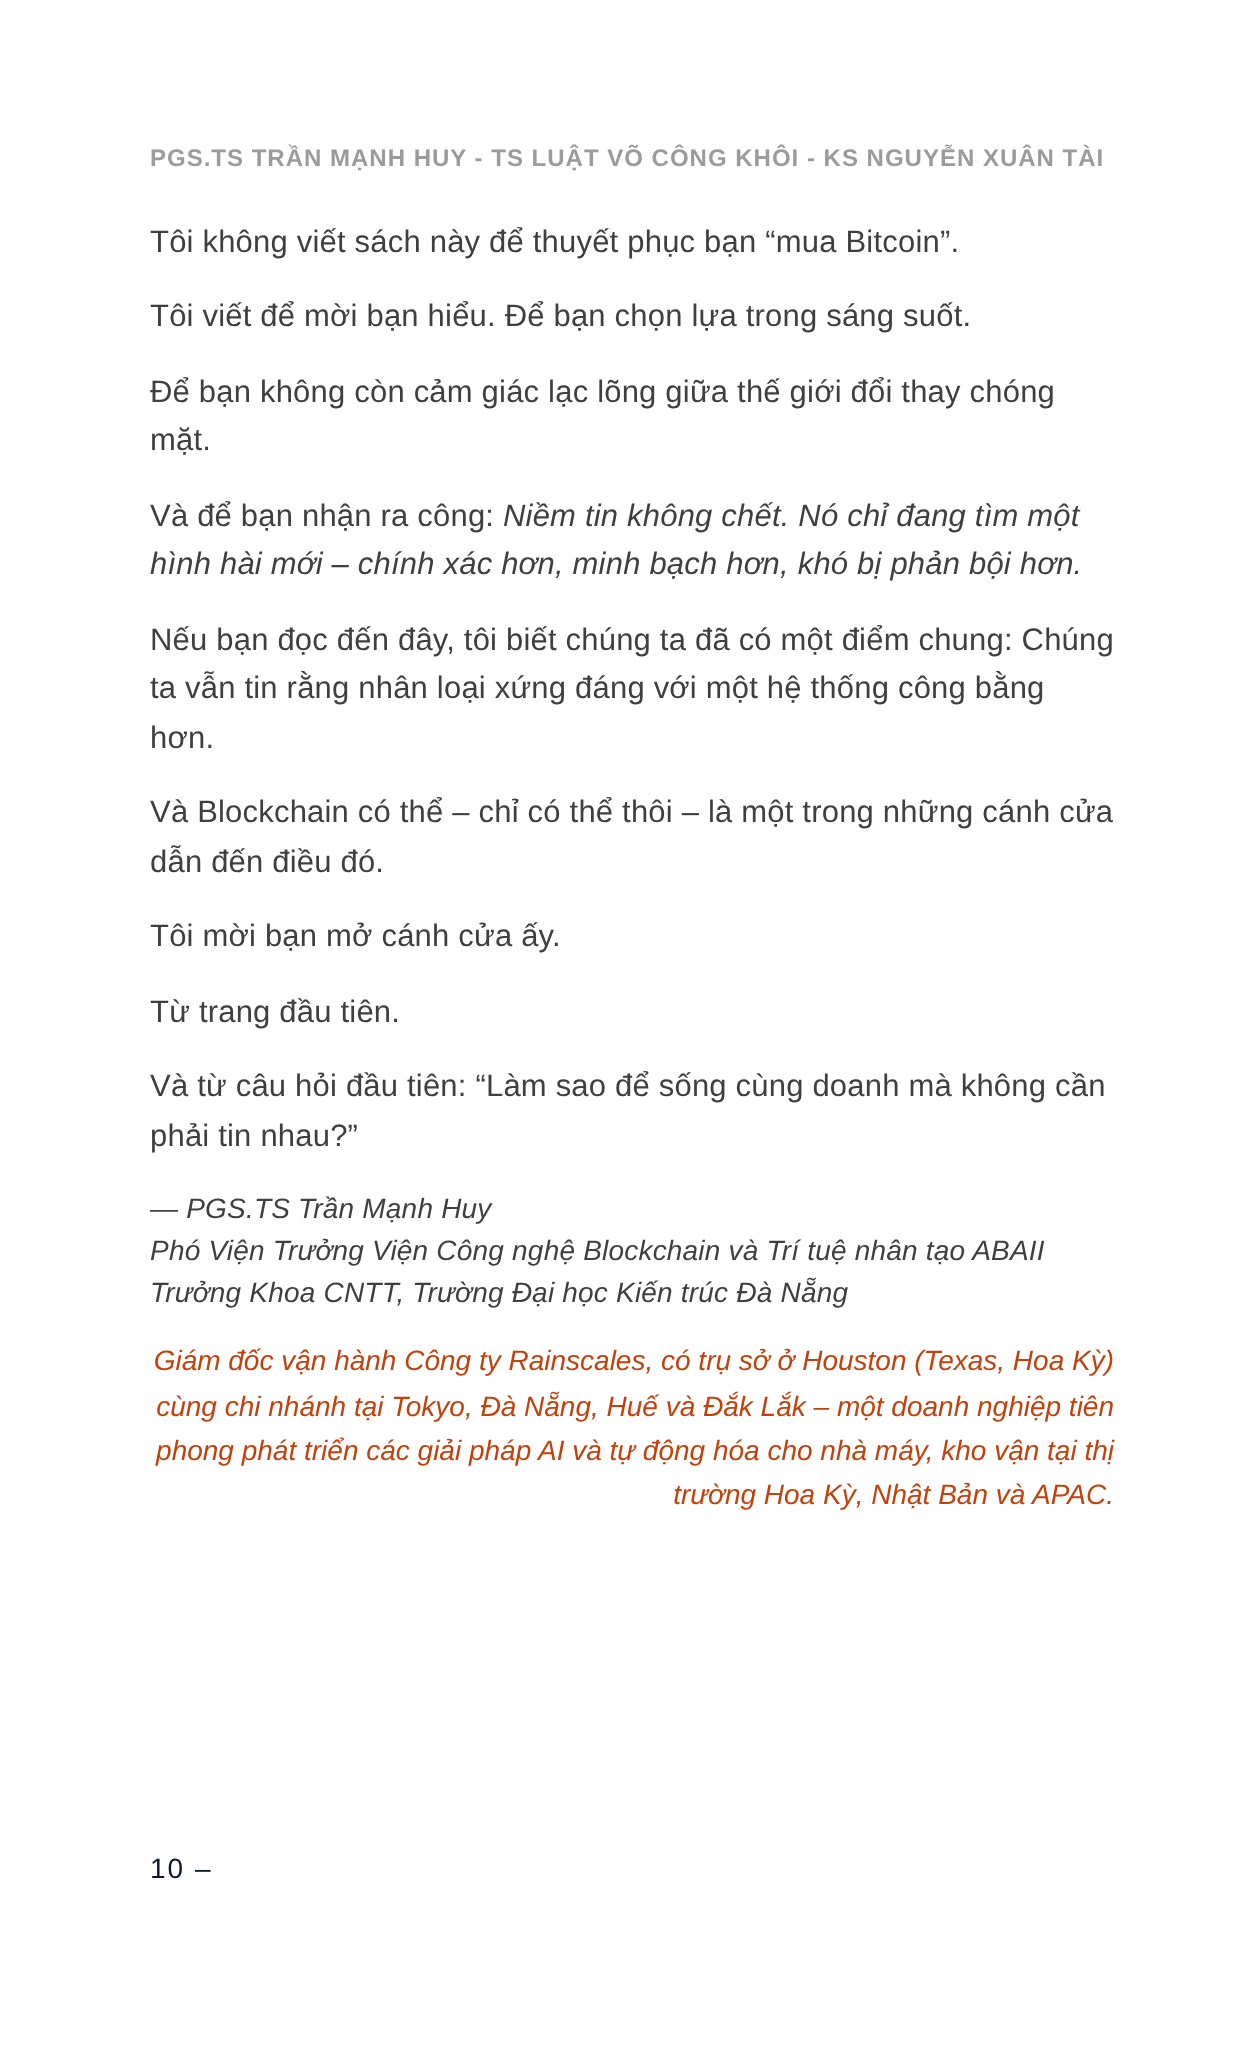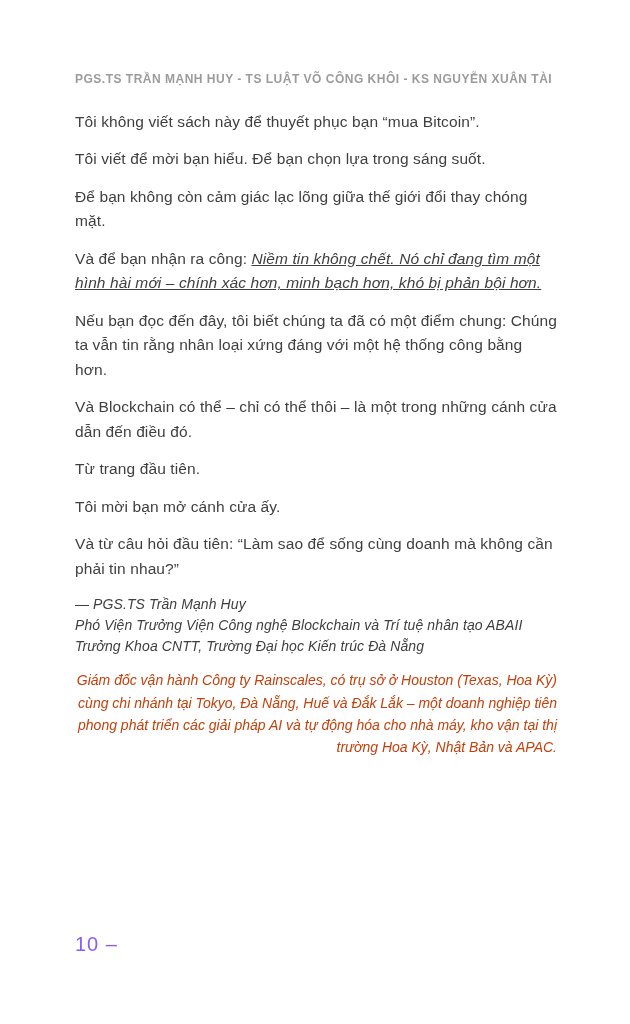--- a/index.html
+++ b/index.html
@@ -42,21 +42,20 @@
   }
   .body-text p {
     margin: 0 0 13px 0;
     font-size: 15.5px;
     line-height: 1.58;
     color: #3f3f3f;
     letter-spacing: 0.1px;
   }
   .body-text p em {
     font-style: italic;
-    text-decoration: underline;
   }
   .signature {
     margin-top: 6px;
     text-align: left;
     font-style: italic;
     font-size: 14px;
     line-height: 1.5;
     color: #3f3f3f;
   }
   .signature p {
@@ -68,42 +67,42 @@
     margin-top: 12px;
     text-align: right;
     font-style: italic;
     font-size: 14px;
     line-height: 1.6;
     color: #c2410c;
   }
   .page-footer {
     position: absolute;
     left: 75px;
-    bottom: 68px;
-    font-size: 20px;
-    color: #8b5cf6;
+    bottom: 82px;
+    font-size: 14px;
+    color: #0f172a;
     letter-spacing: 1px;
   }
 </style>
 </head>
 <body>
 
 <div class="page">
 
   <div class="running-head">PGS.TS TRẦN MẠNH HUY - TS LUẬT VÕ CÔNG KHÔI - KS NGUYỄN XUÂN TÀI</div>
 
   <div class="body-text">
     <p>Tôi không viết sách này để thuyết phục bạn “mua Bitcoin”.</p>
     <p>Tôi viết để mời bạn hiểu. Để bạn chọn lựa trong sáng suốt.</p>
     <p>Để bạn không còn cảm giác lạc lõng giữa thế giới đổi thay chóng mặt.</p>
     <p><span>Và để bạn nhận ra công: </span><em>Niềm tin không chết. Nó chỉ đang tìm một hình hài mới – chính xác hơn, minh bạch hơn, khó bị phản bội hơn.</em></p>
     <p>Nếu bạn đọc đến đây, tôi biết chúng ta đã có một điểm chung: Chúng ta vẫn tin rằng nhân loại xứng đáng với một hệ thống công bằng hơn.</p>
     <p>Và Blockchain có thể – chỉ có thể thôi – là một trong những cánh cửa dẫn đến điều đó.</p>
+    <p>Tôi mời bạn mở cánh cửa ấy.</p>
     <p>Từ trang đầu tiên.</p>
-    <p>Tôi mời bạn mở cánh cửa ấy.</p>
     <p>Và từ câu hỏi đầu tiên: “Làm sao để sống cùng doanh mà không cần phải tin nhau?”</p>
 
     <div class="signature">
       <p>— PGS.TS Trần Mạnh Huy</p>
       <p>Phó Viện Trưởng Viện Công nghệ Blockchain và Trí tuệ nhân tạo ABAII</p>
       <p>Trưởng Khoa CNTT, Trường Đại học Kiến trúc Đà Nẵng</p>
     </div>
 
     <div class="bio">Giám đốc vận hành Công ty Rainscales, có trụ sở ở Houston (Texas, Hoa Kỳ) cùng chi nhánh tại Tokyo, Đà Nẵng, Huế và Đắk Lắk – một doanh nghiệp tiên phong phát triển các giải pháp AI và tự động hóa cho nhà máy, kho vận tại thị trường Hoa Kỳ, Nhật Bản và APAC.</div>
   </div>

